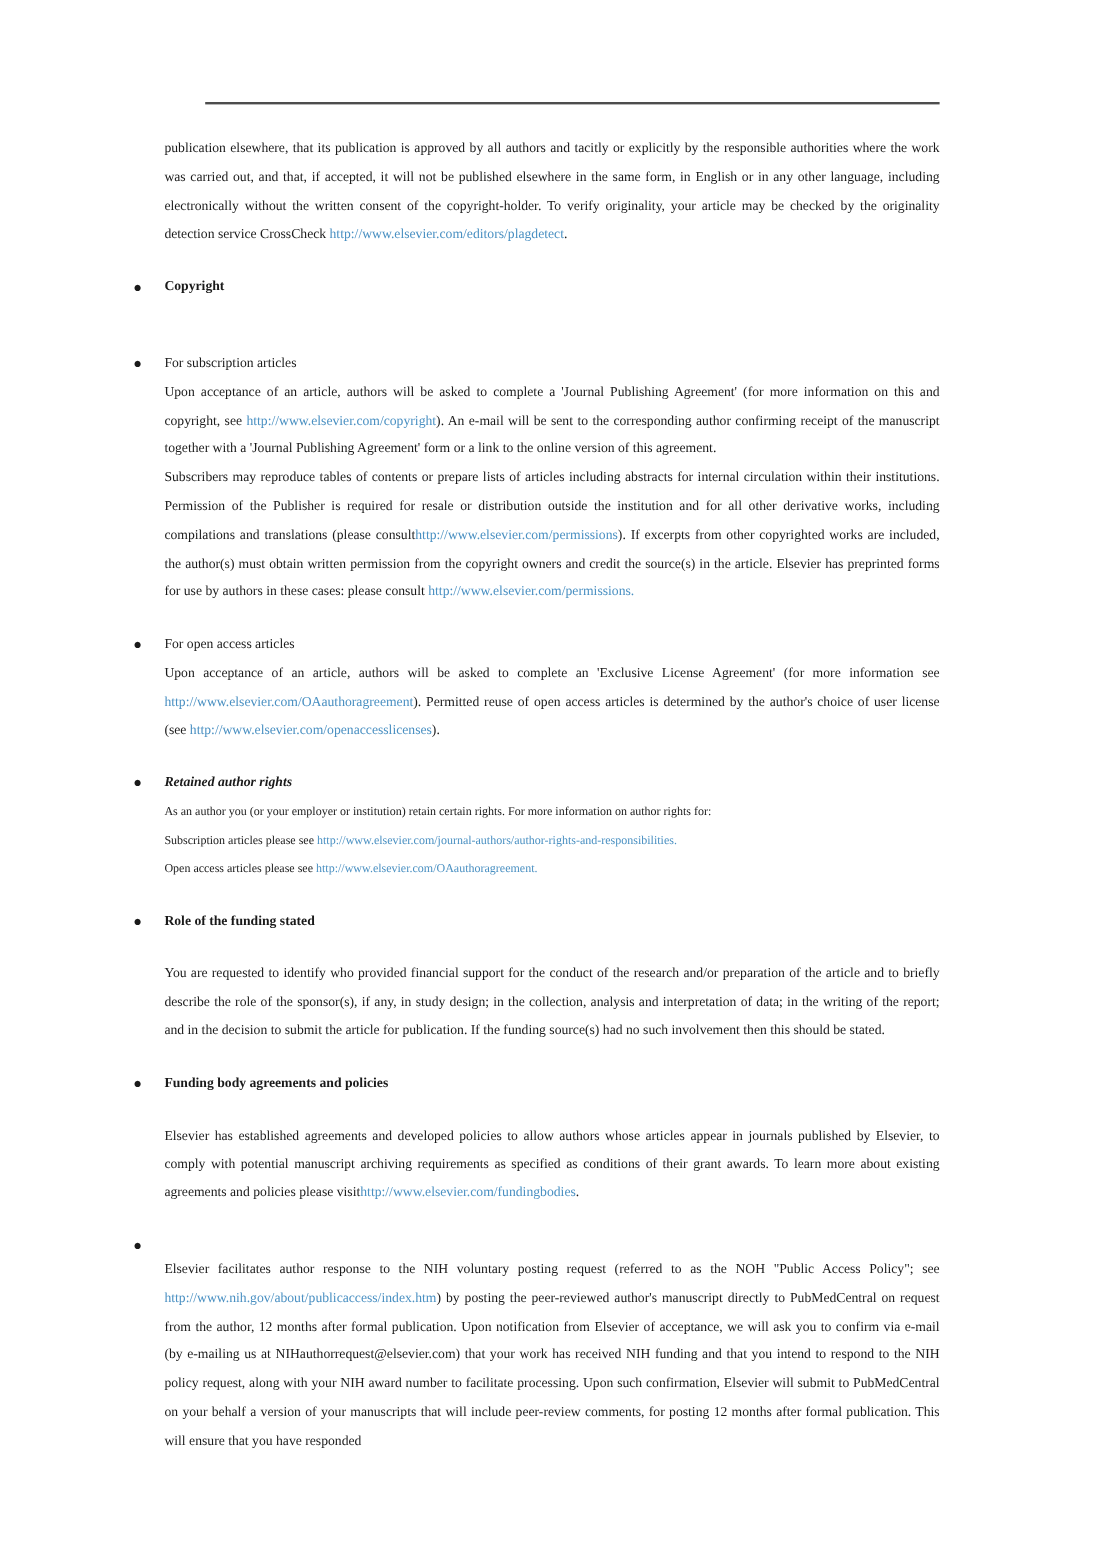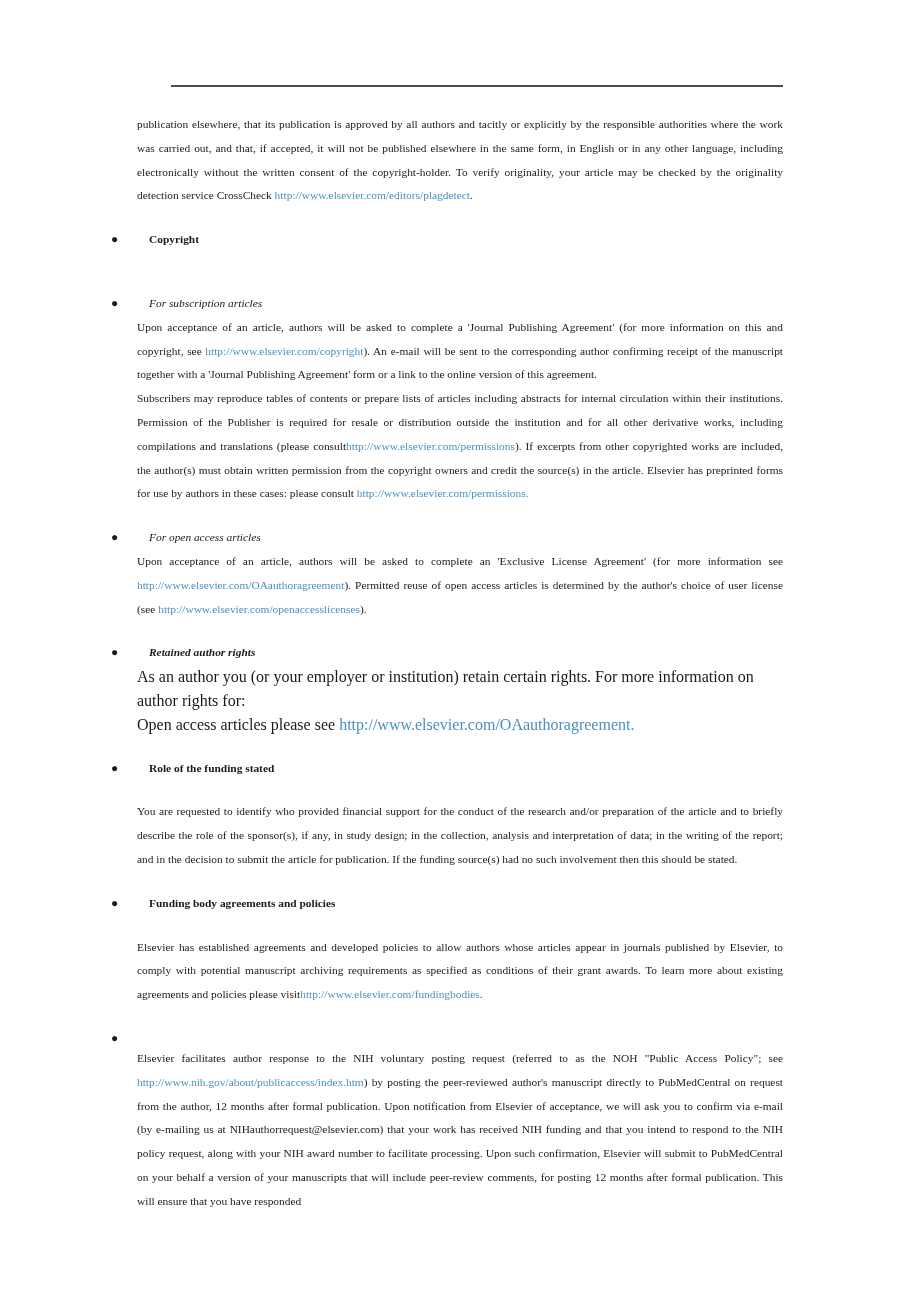--- a/index.html
+++ b/index.html
@@ -60,33 +60,32 @@
     position: absolute;
     left: -26px;
     top: 0;
     width: 10px;
     font-size: 12px;
     line-height: 23.8px;
     color: #1a1a1a;
   }
   .bullet-row .heading-text {
     display: inline-block;
-    margin-left: 12px;
   }
   .h-bold { font-weight: bold; }
-  .h-italic { font-style: italic; }
+  .h-italic { }
   .h-bold-italic { font-weight: bold; font-style: italic; text-align: center; }
 
   a.lnk, .lnk {
     color: #4a90c2;
     text-decoration: none;
   }
   .plain-line {
     margin: 0;
-    font-size: 16px;
+    font-size: 10px;
     line-height: 23.8px;
     text-align: left;
     color: #1a1a1a;
   }
 </style>
 </head>
 <body>
 
 <div class="page">
 
@@ -128,20 +127,21 @@
 
     <div class="gap-md"></div>
 
     <div class="bullet-row">
       <span class="marker">●</span>
       <span class="heading-text h-bold-italic">Retained author rights</span>
     </div>
 
     <p class="plain-line">As an author you (or your employer or institution) retain certain rights. For more information on author rights for:</p>
 
+    <p class="plain-line"><span>Subscription articles please see </span><a class="lnk" href="#">http://www.elsevier.com/journal-authors/author-rights-and-responsibilities.</a></p>
 
     <p class="plain-line"><span>Open access articles please see </span><a class="lnk" href="#">http://www.elsevier.com/OAauthoragreement.</a></p>
 
     <div class="gap-md"></div>
 
     <div class="bullet-row">
       <span class="marker">●</span>
       <span class="heading-text h-bold">Role of the funding stated</span>
     </div>
 

